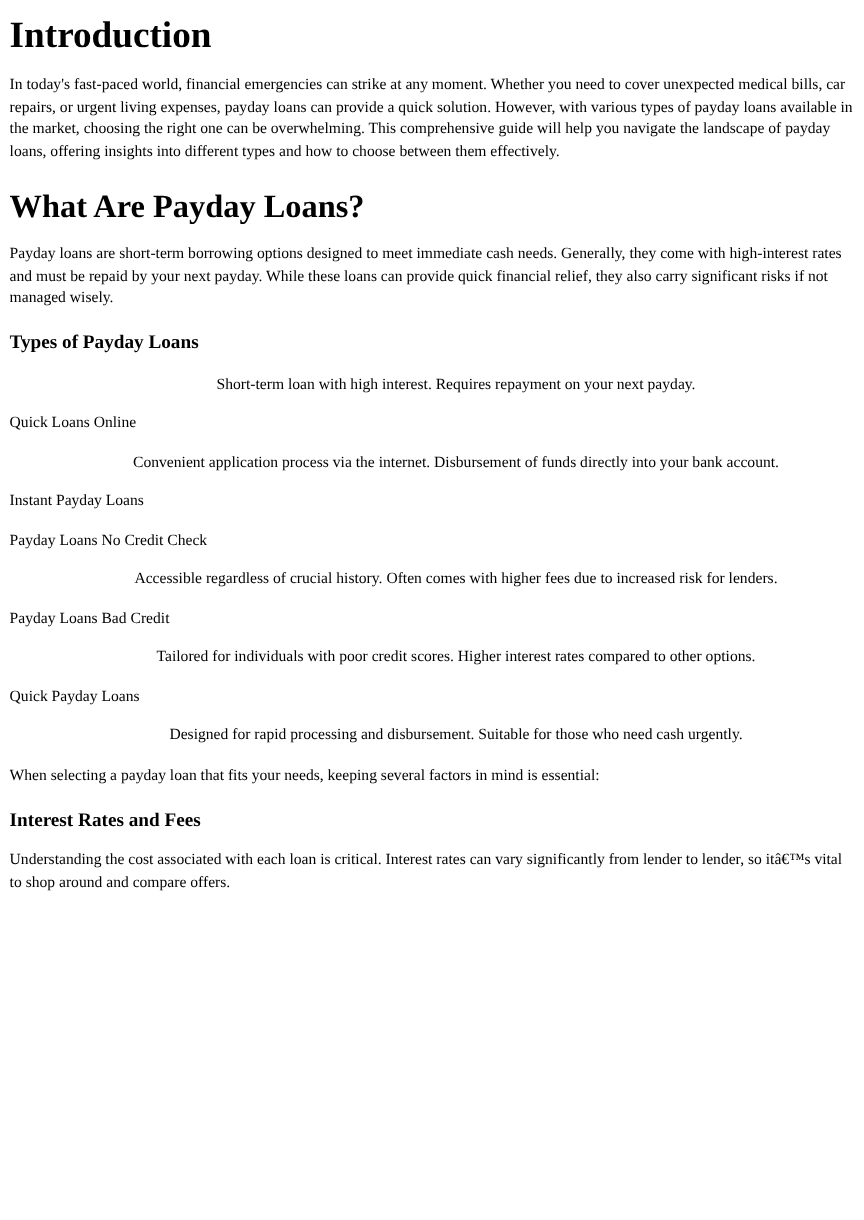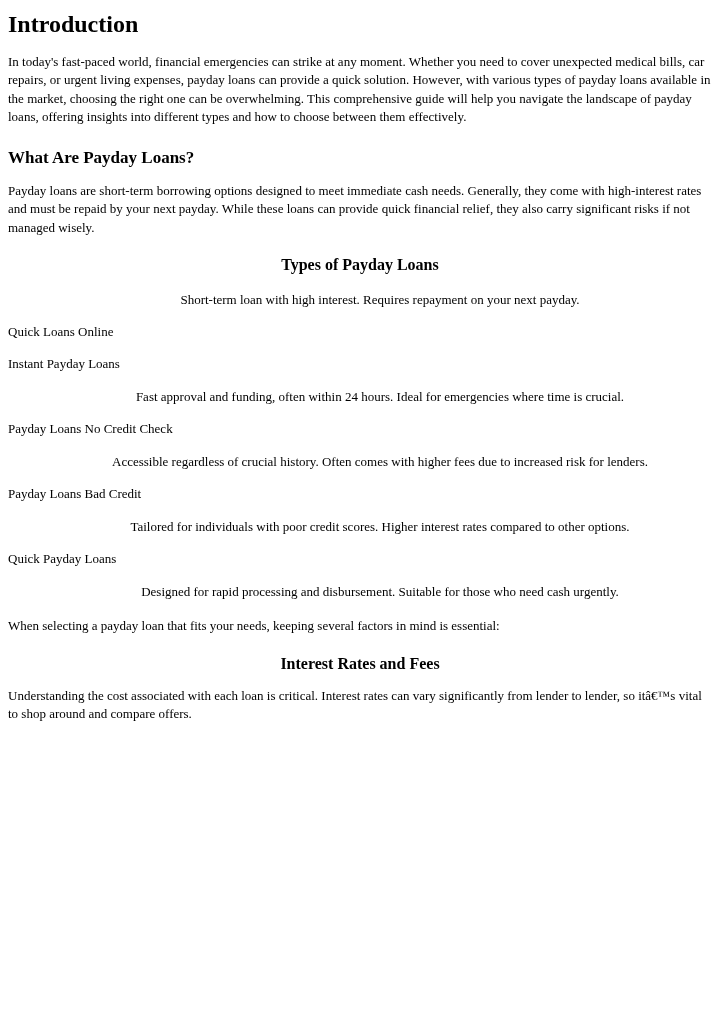--- a/index.html
+++ b/index.html
@@ -12,31 +12,30 @@
     font-family: "Liberation Serif", serif;
     font-size: 13px;
     line-height: 1.42;
     -webkit-font-smoothing: auto;
   }
   h1, h2, h3 {
     font-weight: bold;
     line-height: 1.2;
   }
   h1 {
-    font-size: 24px;
+    font-size: 31px;
     margin: 2px 0 12px 0;
   }
   h2 {
-    font-size: 17px;
+    font-size: 27px;
     margin: 21px 0 12px 0;
   }
   h3 {
     font-size: 16px;
     margin: 18px 0 14px 0;
-    text-align: center;
   }
   p {
     margin: 14px 0;
   }
   dl {
     margin: 16px 0;
   }
   dt {
     margin: 14px 0;
   }
@@ -60,23 +59,23 @@
     <p>Payday loans are short-term borrowing options designed to meet immediate cash needs. Generally, they come with high-interest rates and must be repaid by your next payday. While these loans can provide quick financial relief, they also carry significant risks if not managed wisely.</p>
   </section>
 
   <section>
     <h3>Types of Payday Loans</h3>
 
     <dl>
       <dd>Short-term loan with high interest. Requires repayment on your next payday.</dd>
 
       <dt>Quick Loans Online</dt>
+      <dd>Convenient application process via the internet. Disbursement of funds directly into your bank account.</dd>
 
       <dt>Instant Payday Loans</dt>
-      <dd>Fast approval and funding, often within 24 hours. Ideal for emergencies where time is crucial.</dd>
 
       <dt>Payday Loans No Credit Check</dt>
       <dd>Accessible regardless of crucial history. Often comes with higher fees due to increased risk for lenders.</dd>
 
       <dt>Payday Loans Bad Credit</dt>
       <dd>Tailored for individuals with poor credit scores. Higher interest rates compared to other options.</dd>
 
       <dt>Quick Payday Loans</dt>
       <dd>Designed for rapid processing and disbursement. Suitable for those who need cash urgently.</dd>
     </dl>

